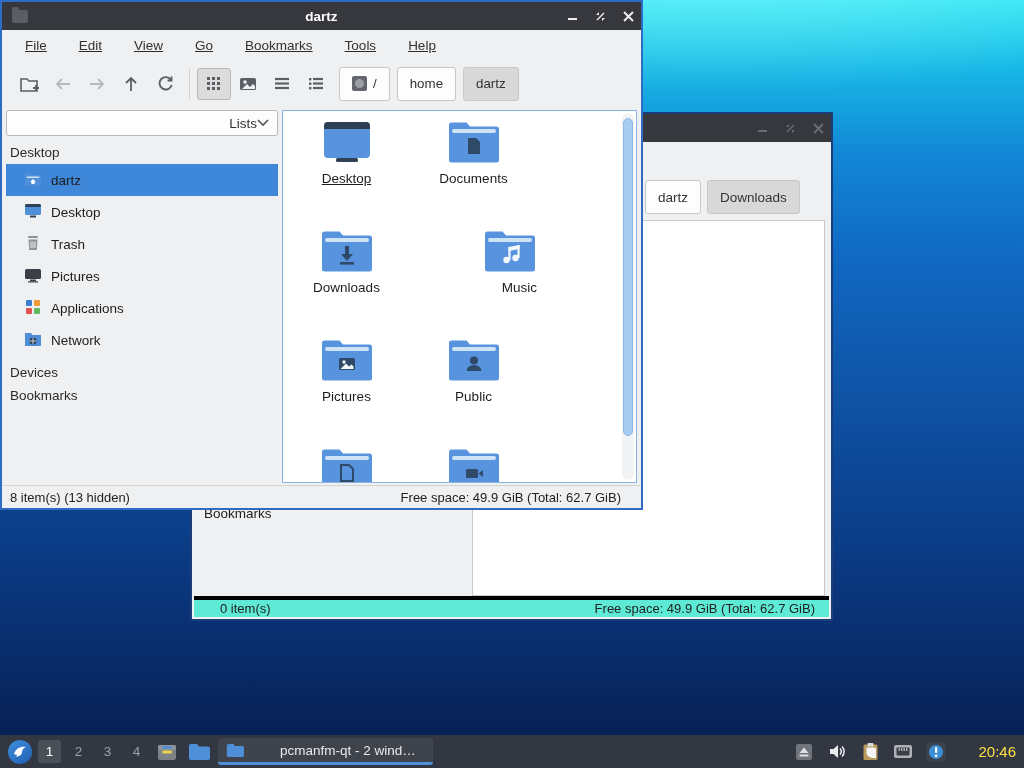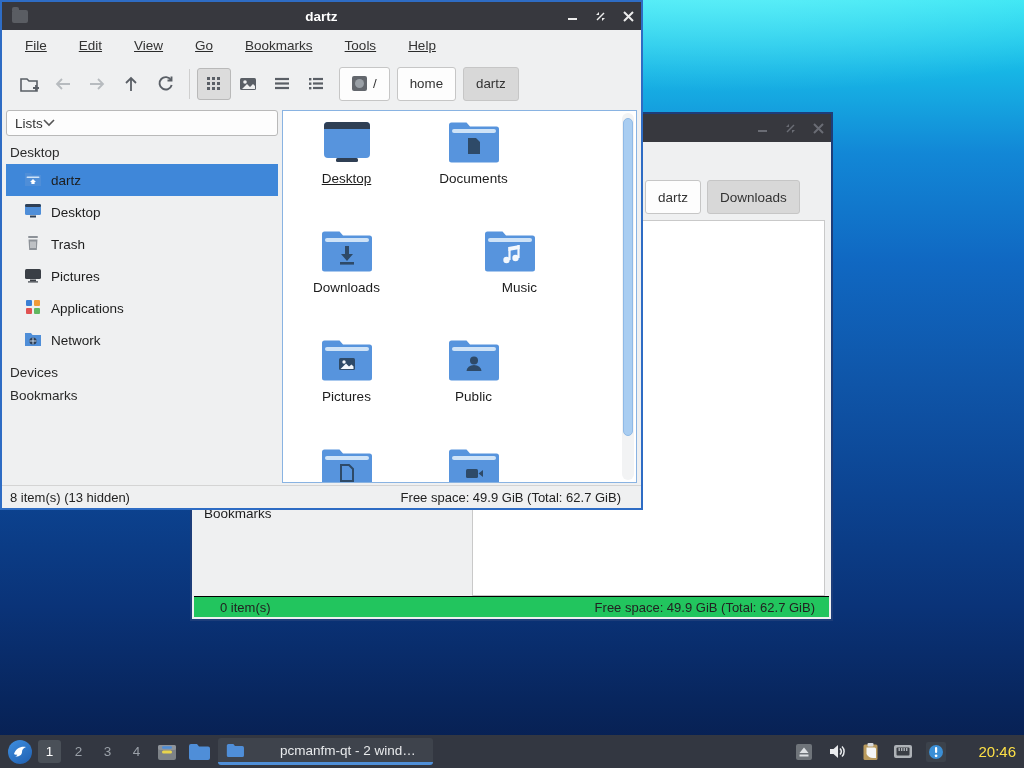--- a/index.html
+++ b/index.html
@@ -34,21 +34,21 @@
   .pathbar { display:flex; align-items:center; gap:7px; margin-left:6px; }
   .path-btn { height:34px; min-width:44px; padding:0 12px; background:#fdfdfd; border:1px solid #c6c6c6; border-radius:3px;
     display:flex; align-items:center; justify-content:center; gap:6px; color:#333; }
   .path-btn.pressed { background:#d8d8d8; }
   .root-glyph { width:15px; height:15px; background:#63676d; border-radius:2px; position:relative; }
   .root-glyph:before { content:""; position:absolute; left:3px; top:3px; width:9px; height:9px; border-radius:50%; background:#9aa0a6; }
 
   .win-body { flex:1; display:flex; min-height:0; }
   .sidebar { width:280px; padding:4px; position:relative; }
   .combo { height:26px; background:#fdfdfd; border:1px solid #b9b9b9; border-radius:3px; display:flex; align-items:center;
-    padding:0 8px; justify-content:flex-start; color:#333; }
+    padding:0 8px; justify-content:flex-end; color:#333; }
   .side-header { padding:9px 4px 4px 4px; color:#2b2b2b; }
   .side-item { height:32px; display:flex; align-items:center; gap:9px; padding-left:18px; border-radius:0; color:#1d1d1d; }
   .side-item.selected { background:#3f87d9; }
   .side-ico { width:18px; height:18px; flex:0 0 18px; position:relative; }
 
   .files-pane { flex:1; position:relative; margin:4px 4px 2px 0; background:#fff; border:1px solid #89b3e2; overflow:hidden; }
   .file-item { position:absolute; width:127px; height:104px; display:flex; flex-direction:column; align-items:center; }
   .file-item .ficon { width:54px; height:46px; }
   .file-item .flabel { margin-top:6px; color:#1c1c1c; }
   .file-item .flabel.focused { text-decoration:underline; }
@@ -59,21 +59,21 @@
     justify-content:space-between; padding:0 20px 0 8px; color:#222; font-size:13px; }
 
   
   .back-window { position:absolute; left:190px; top:112px; width:643px; height:509px;
     background:#eff0f1; border:2px solid #1d3d7a; z-index:10; }
   .back-window .titlebar .tb-btn { color:#6a6c74; }
   .bw-path { position:absolute; left:0; top:66px; height:36px; display:flex; gap:6px; }
   .bw-path .path-btn { font-size:13.5px; }
   .bw-files { position:absolute; left:280px; top:106px; right:6px; bottom:23px; background:#fff; border:1px solid #c9c9c9; }
   .bw-side-label { position:absolute; left:12px; top:392px; color:#1d1d1d; }
-  .bw-status { position:absolute; left:2px; right:2px; bottom:2px; height:21px; background:#22c55e; border-top:1px solid #000000;
+  .bw-status { position:absolute; left:2px; right:2px; bottom:2px; height:21px; background:#5eead4; border-top:4px solid #000000;
     display:flex; align-items:center; justify-content:space-between; padding:0 14px 0 26px; color:#222; font-size:13px; }
 
   
   .taskbar { position:absolute; left:0; bottom:0; width:1024px; height:33px; background:#333741; z-index:50;
     display:flex; align-items:center; padding:0 8px; gap:6px; color:#d6d8db; }
   .tb-logo { width:24px; height:24px; border-radius:50%; background:linear-gradient(145deg,#3f8fe0,#1f5fb0);
     display:flex; align-items:center; justify-content:center; }
   .workspace { width:23px; height:23px; display:flex; align-items:center; justify-content:center; color:#9aa0a8; border-radius:3px; }
   .workspace.active { background:#4a5058; color:#fff; }
   .launcher { width:26px; height:24px; display:flex; align-items:center; justify-content:center; }

